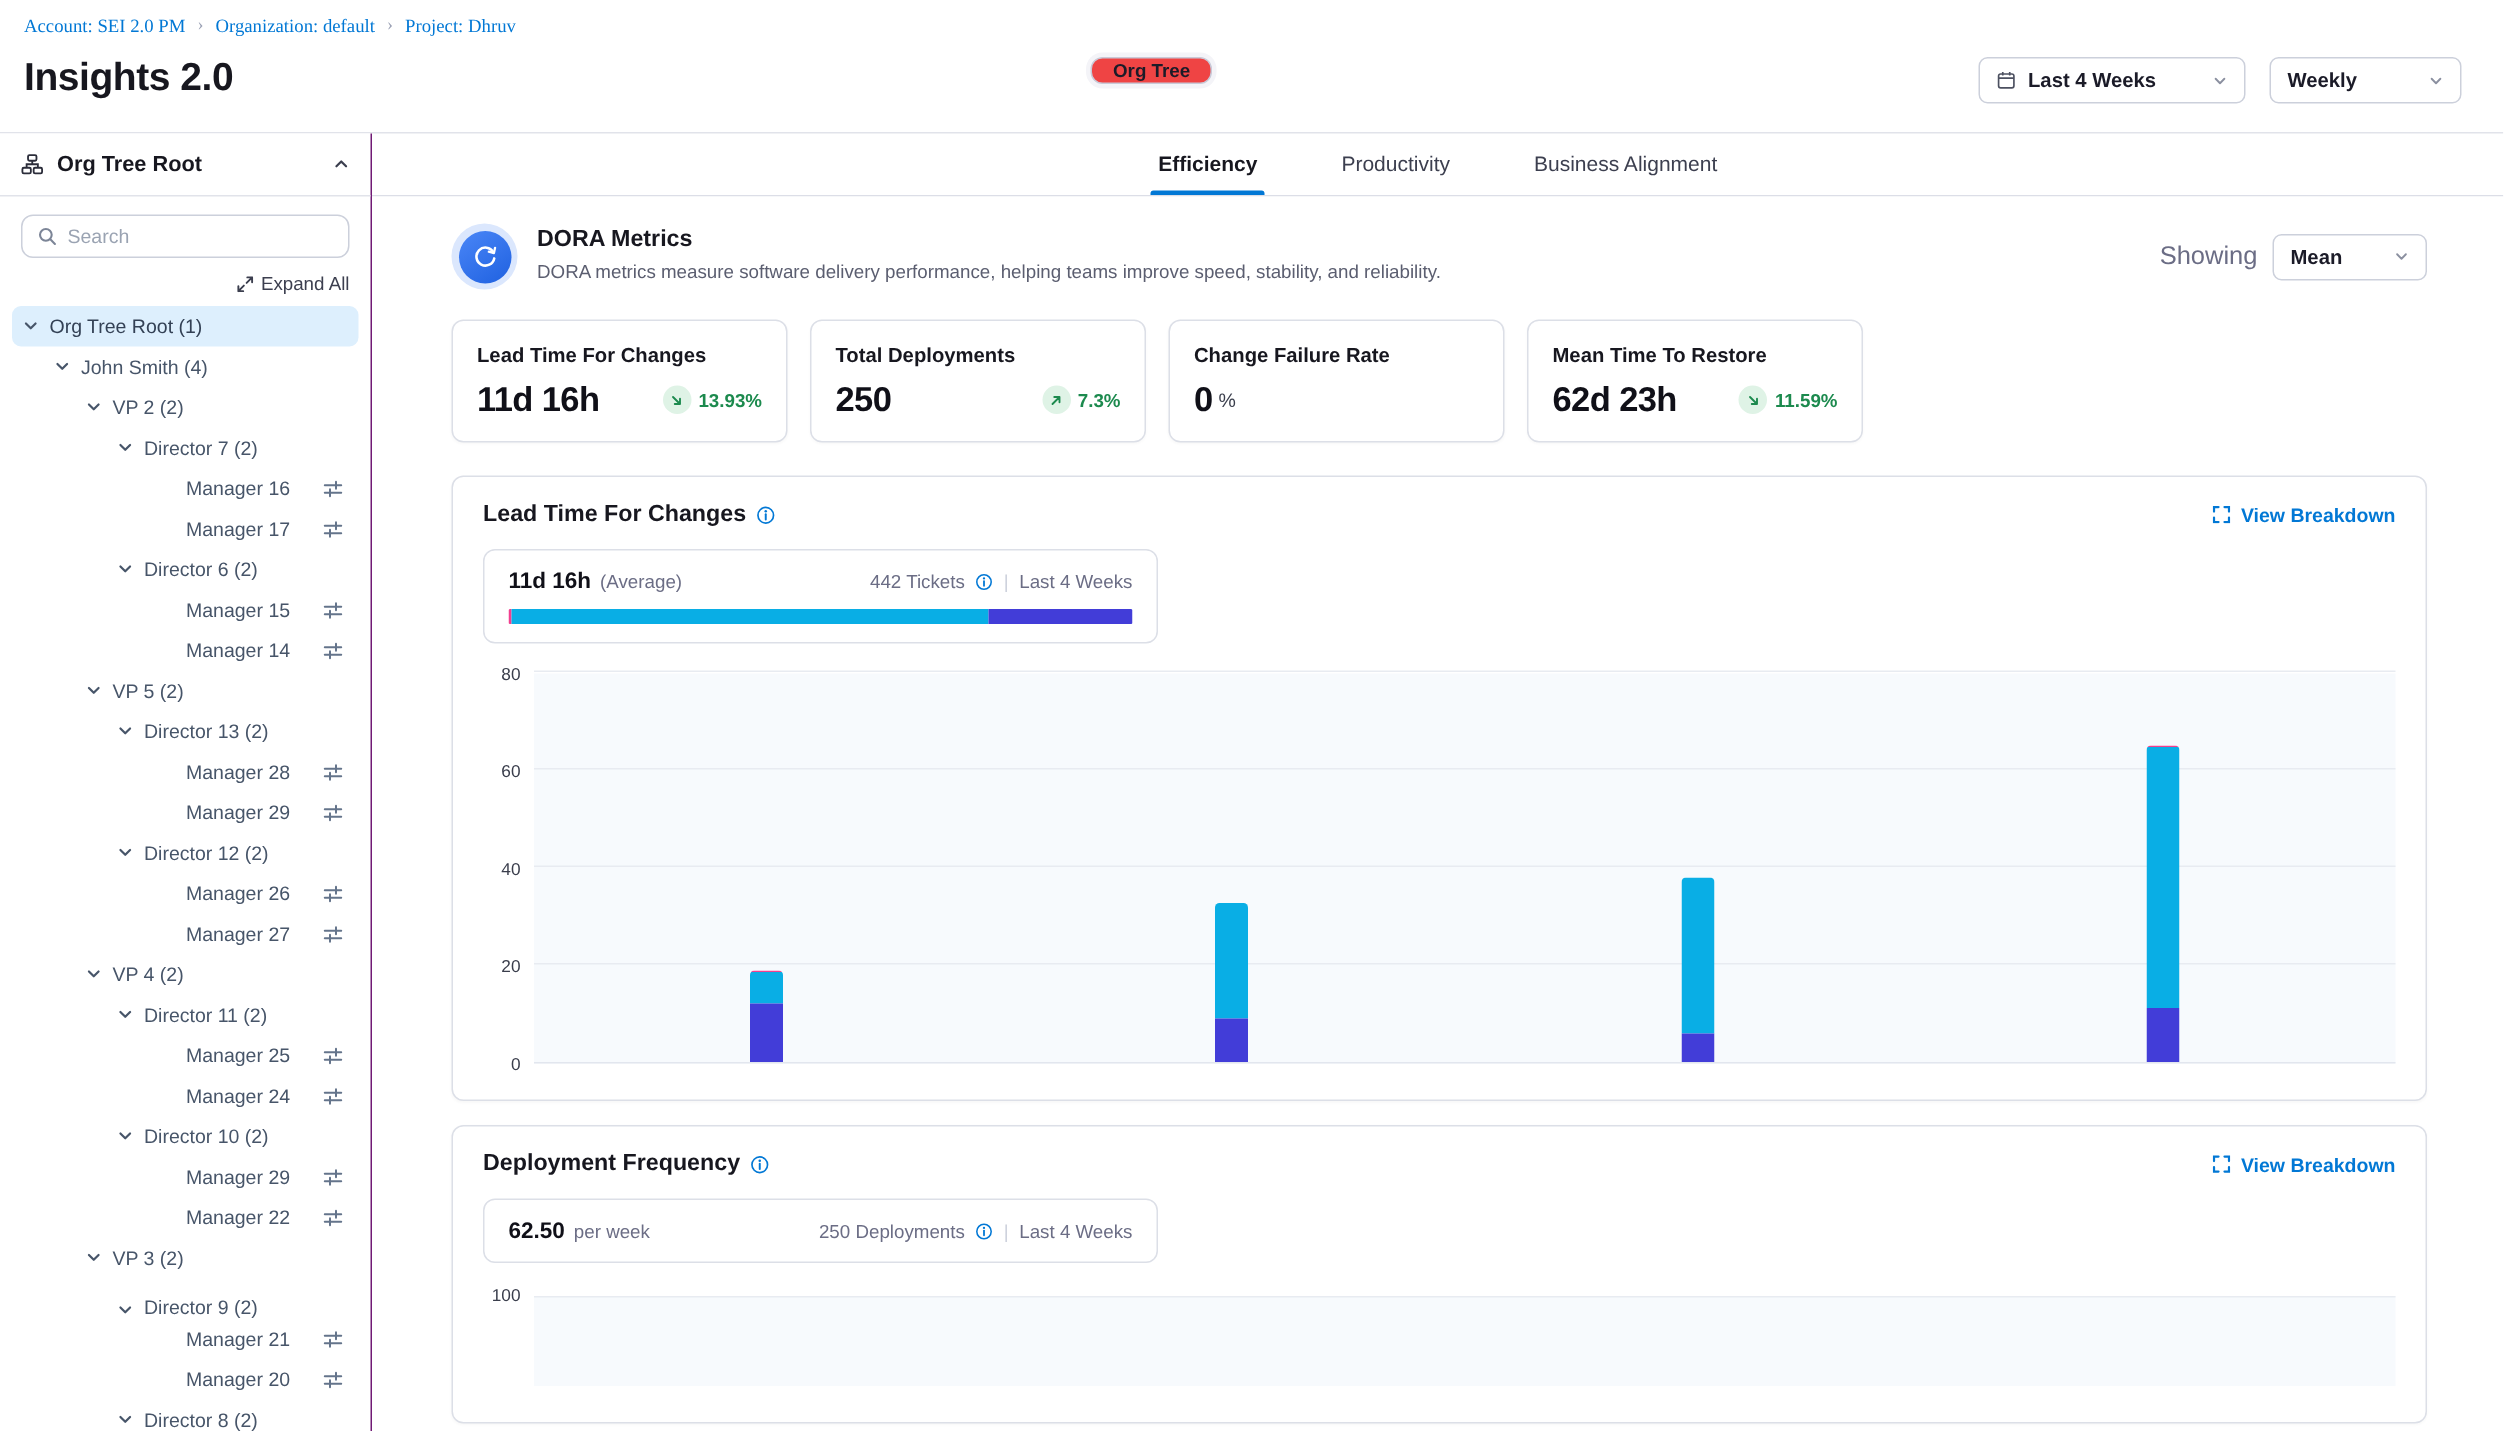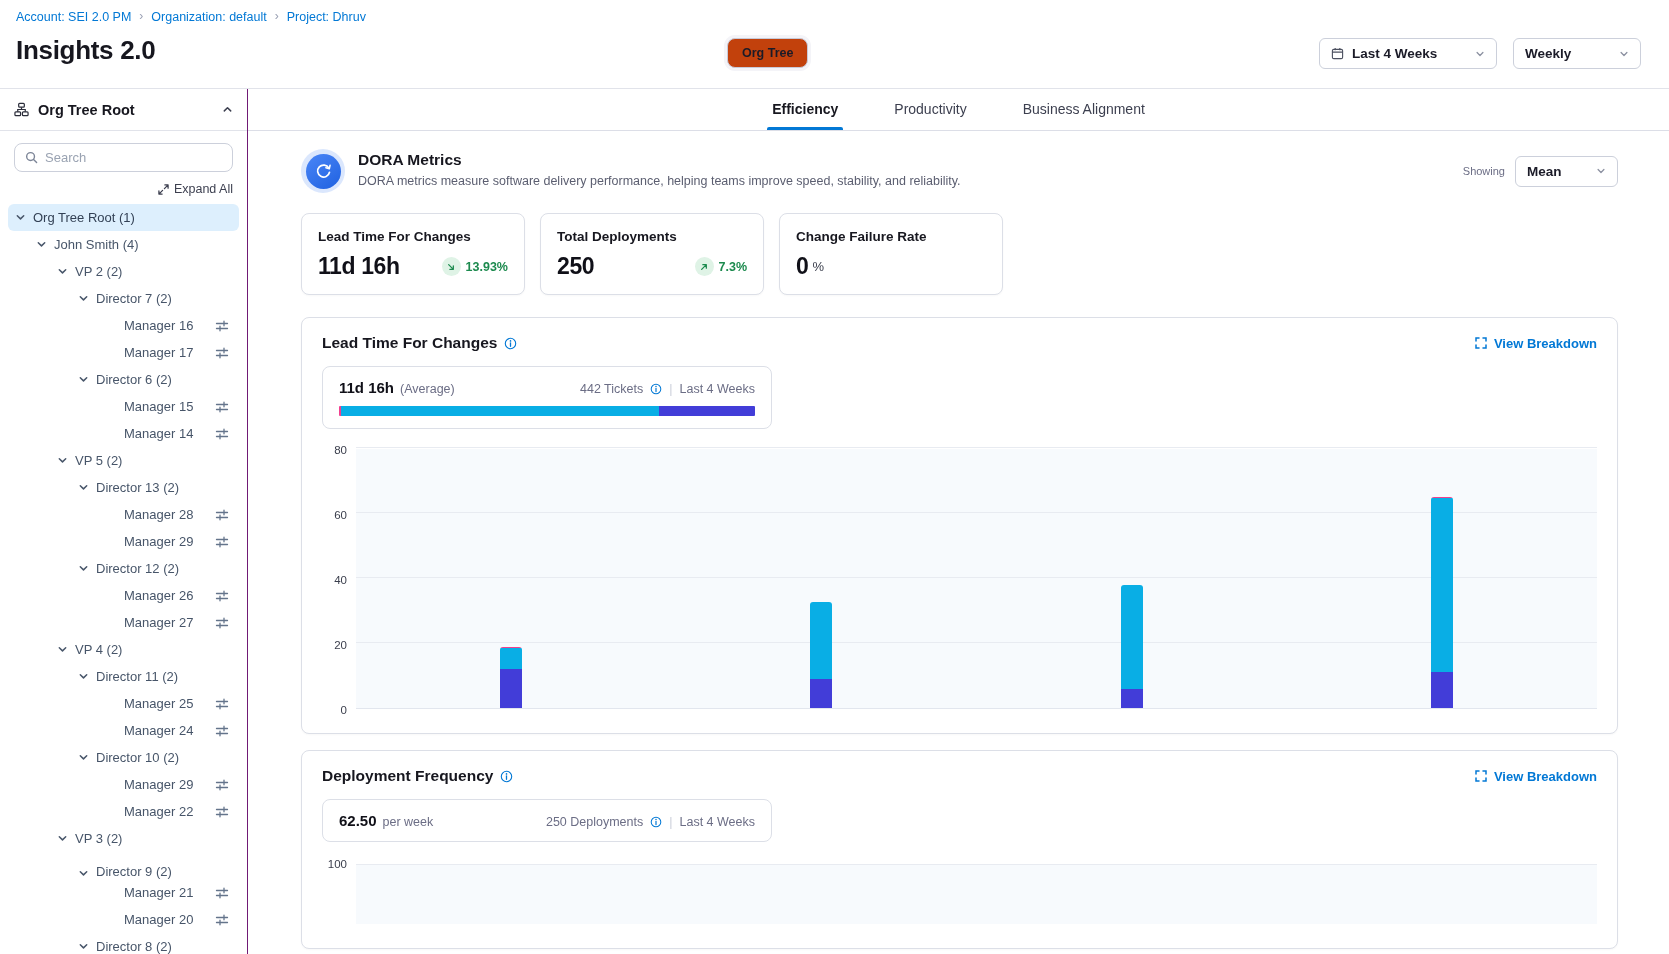--- a/index.html
+++ b/index.html
@@ -2,26 +2,26 @@
 <html><head>
 <meta charset="utf-8">
 <style>
   * { box-sizing: border-box; margin: 0; padding: 0; }
   html,body { width:1669px; height:954px; overflow:hidden; }
   body { font-family:"Liberation Sans", sans-serif; background:#fff; color:#1b1b28; }
   .page { position:relative; width:1669px; height:954px; overflow:hidden; background:#fff; }
 
   
   .topbar { position:relative; height:88px; padding:10px 28px 0 16px; background:#fff; }
-  .breadcrumb { display:flex; align-items:center; gap:8px; font-size:12.5px; margin-bottom:11px; }
+  .breadcrumb { display:flex; align-items:center; gap:8px; font-size:12.5px; margin-bottom:11px;font-family:Liberation Serif, serif; }
   .breadcrumb a { color:#0278d5; text-decoration:none; font-weight:500; cursor:pointer; }
   .crumb-sep { color:#9aa0b4; font-size:12px; transform:translateY(-1px); }
   .page-title { font-size:26px; font-weight:800; letter-spacing:-0.3px; color:#17171f; }
-  .orgtree-btn { position:absolute; left:727px; top:38px; height:30px; padding:0 14px;
-    background:#c2410c; border:1px solid #c9cad8; border-radius:8px; font-size:12.5px; font-weight:600;
+  .orgtree-btn { position:absolute; left:727px; top:38px; height:18px; padding:0 14px;
+    background:#ef4444; border:1px solid #c9cad8; border-radius:8px; font-size:12.5px; font-weight:600;
     color:#1b1b28; box-shadow:0 0 0 3px #f4f4f8; cursor:pointer; font-family:inherit; }
   .topbar-controls { position:absolute; right:28px; top:38px; display:flex; gap:16px; }
   .select { display:flex; align-items:center; gap:8px; height:31px; padding:0 11px; background:#fff;
     border:1px solid #ccd0db; border-radius:6px; font-size:13.5px; font-weight:600; color:#1b1b28; cursor:pointer; }
   .select .chev { margin-left:auto; color:#8b90a0; display:flex; }
   .sel-range { width:178px; }
   .sel-week { width:128px; }
 
   
   .content { display:flex; height:866px; border-top:1px solid #e1e3ea; }
@@ -61,21 +61,21 @@
   
   .dora-header { display:flex; align-items:flex-start; margin-bottom:20px; }
   .dora-badge { width:44px; height:44px; border-radius:50%; background:#dbe7fd; display:flex;
     align-items:center; justify-content:center; flex:0 0 auto; }
   .dora-badge-inner { width:35px; height:35px; border-radius:50%;
     background:linear-gradient(145deg,#4a86f7,#1f61e0); display:flex; align-items:center; justify-content:center; }
   .dora-titles { margin-left:13px; padding-top:2px; }
   .dora-title { font-size:15.5px; font-weight:800; color:#17171f; margin-bottom:5px; }
   .dora-sub { font-size:12.5px; color:#5b5e70; }
   .showing-wrap { margin-left:auto; align-self:center; display:flex; align-items:center; gap:10px; }
-  .showing-label { font-size:11px; color:#6b6d85; }
+  .showing-label { font-size:17px; color:#6b6d85; }
   .sel-mean { width:103px; }
 
   
   .metric-cards { display:flex; gap:15px; margin-bottom:22px; }
   .mcard { width:224px; height:82px; background:#fff; border:1px solid #dcdfe7; border-radius:8px;
     padding:15px 16px 0; box-shadow:0 1px 2px rgba(20,20,40,.03); }
   .mcard-label { font-size:13.5px; font-weight:700; color:#17171f; margin-bottom:9px; }
   .mcard-valrow { display:flex; align-items:center; }
   .mcard-value { font-size:23px; font-weight:800; letter-spacing:-0.4px; color:#101018; }
   .mcard-unit { font-size:13px; color:#3a3e4c; margin-left:4px; font-weight:500; }
@@ -506,20 +506,34 @@
                   </span>
                   <span class="delta-pct">7.3%</span>
                 </span>
               </div>
             </div>
             <div class="mcard">
               <div class="mcard-label">Change Failure Rate</div>
               <div class="mcard-valrow">
                 <span class="mcard-value">0</span>
                 <span class="mcard-unit">%</span>
+              </div>
+            </div>
+            <div class="mcard">
+              <div class="mcard-label">Mean Time To Restore</div>
+              <div class="mcard-valrow">
+                <span class="mcard-value">62d 23h</span>
+                <span class="delta">
+                  <span class="delta-circ">
+                    <svg width="10" height="10" viewBox="0 0 12 12" fill="none" stroke="#1c8a4e" stroke-width="1.5" stroke-linecap="round" stroke-linejoin="round">
+                      <path d="M3.2 3.2 L8.8 8.8 M8.8 8.8 V4.6 M8.8 8.8 H4.6"></path>
+                    </svg>
+                  </span>
+                  <span class="delta-pct">11.59%</span>
+                </span>
               </div>
             </div>
           </div>
 
         <section class="panel">
           <div class="panel-head">
             <div class="panel-title-wrap">
               <span class="panel-title">Lead Time For Changes</span>
               <span style="display:flex;">
                 <svg width="13" height="13" viewBox="0 0 14 14" fill="none">

